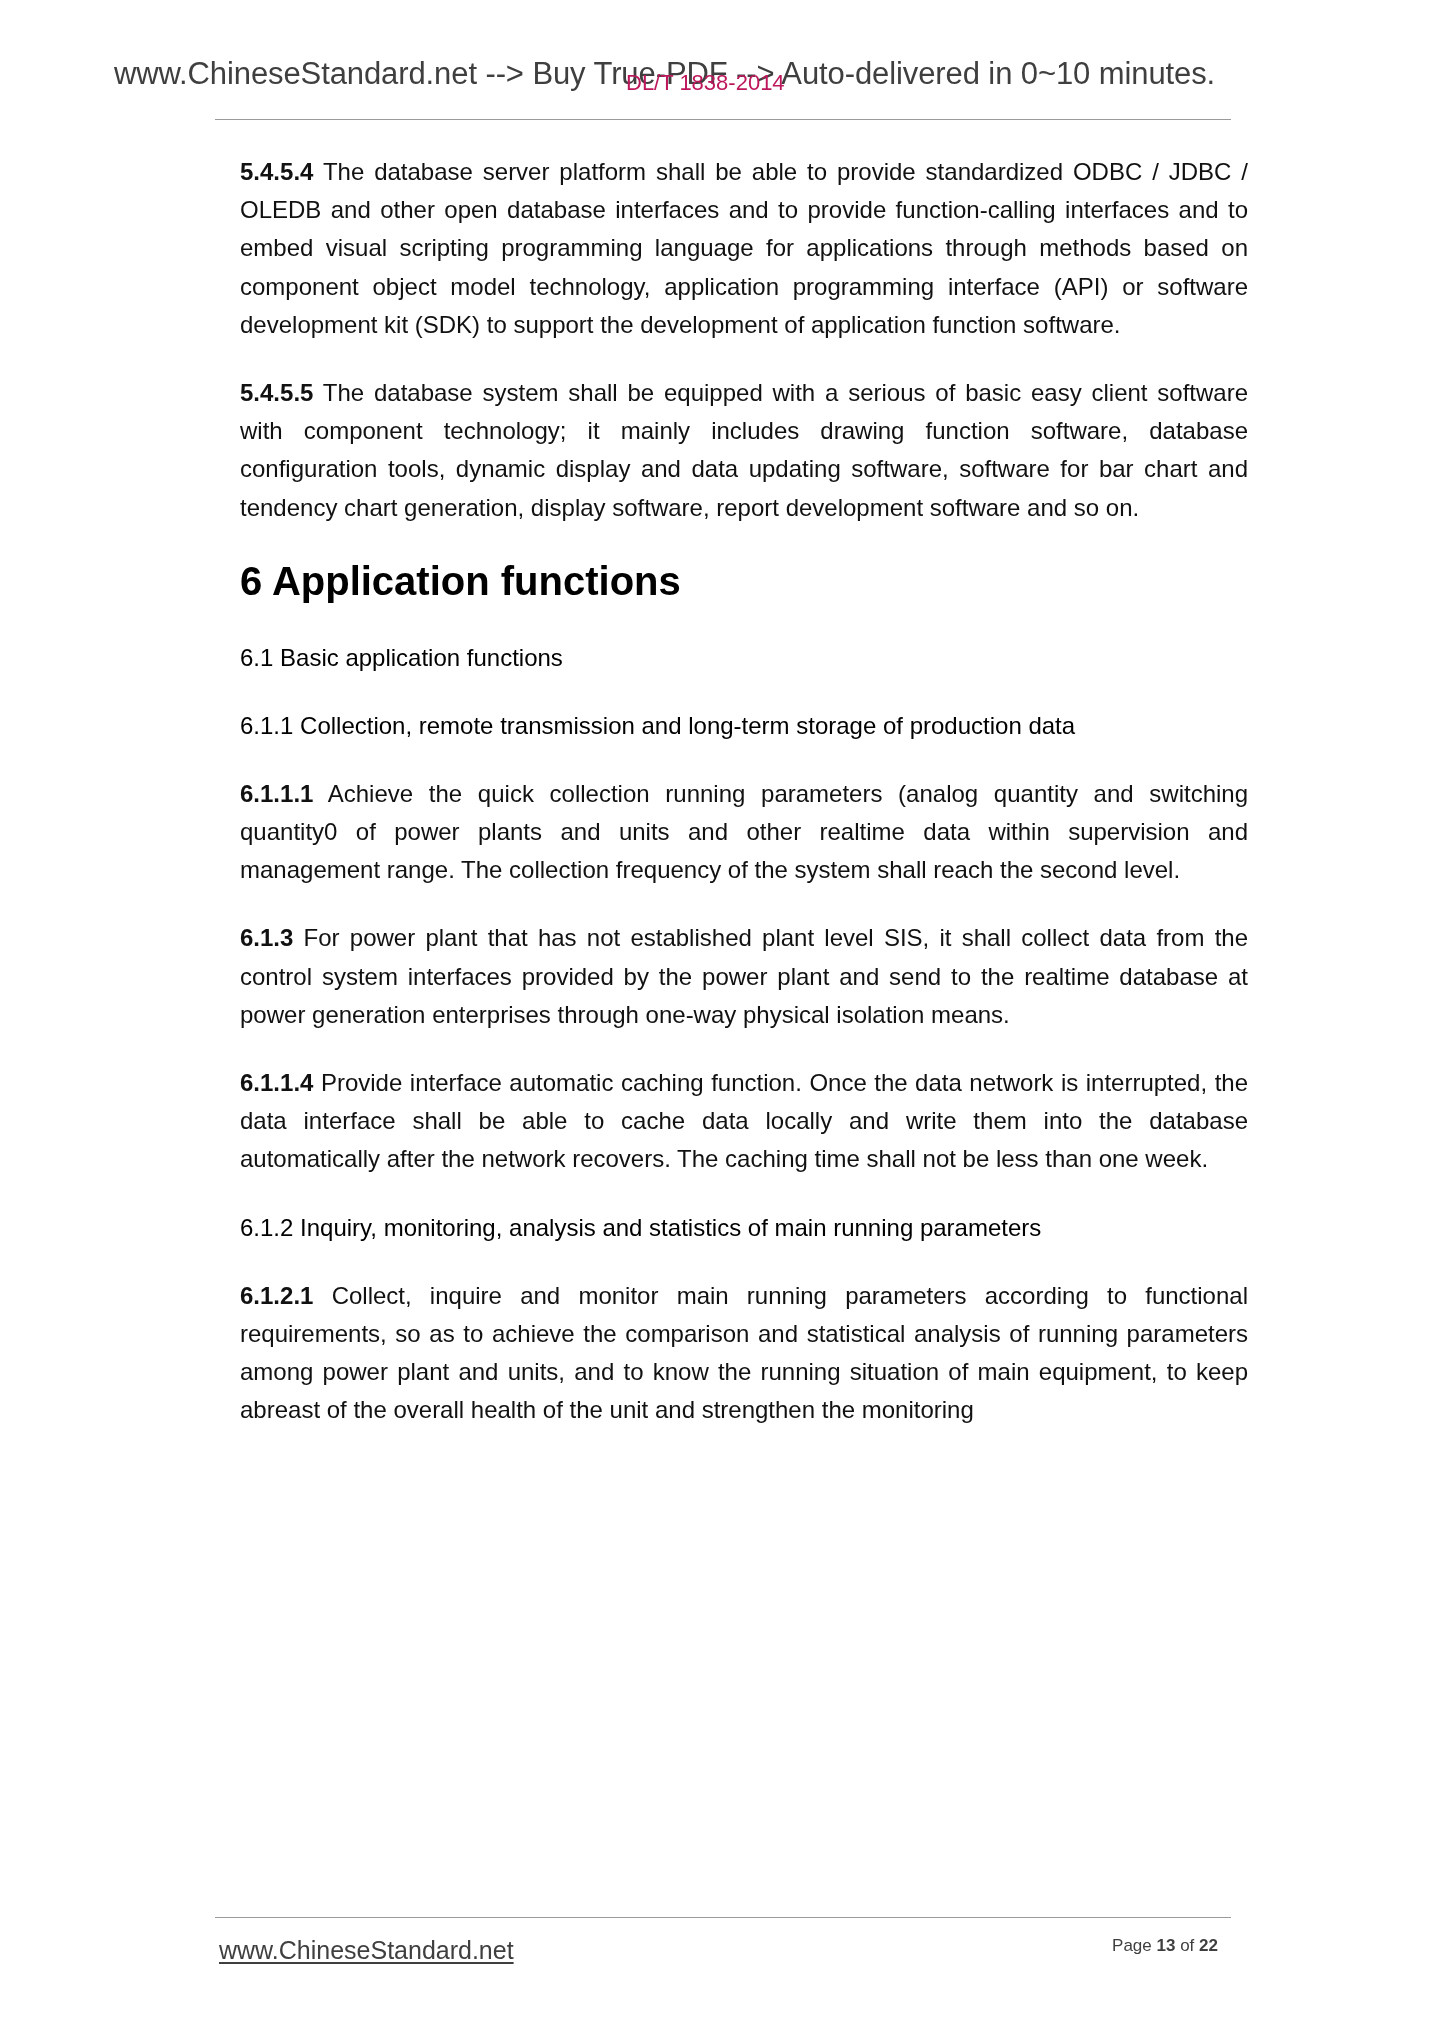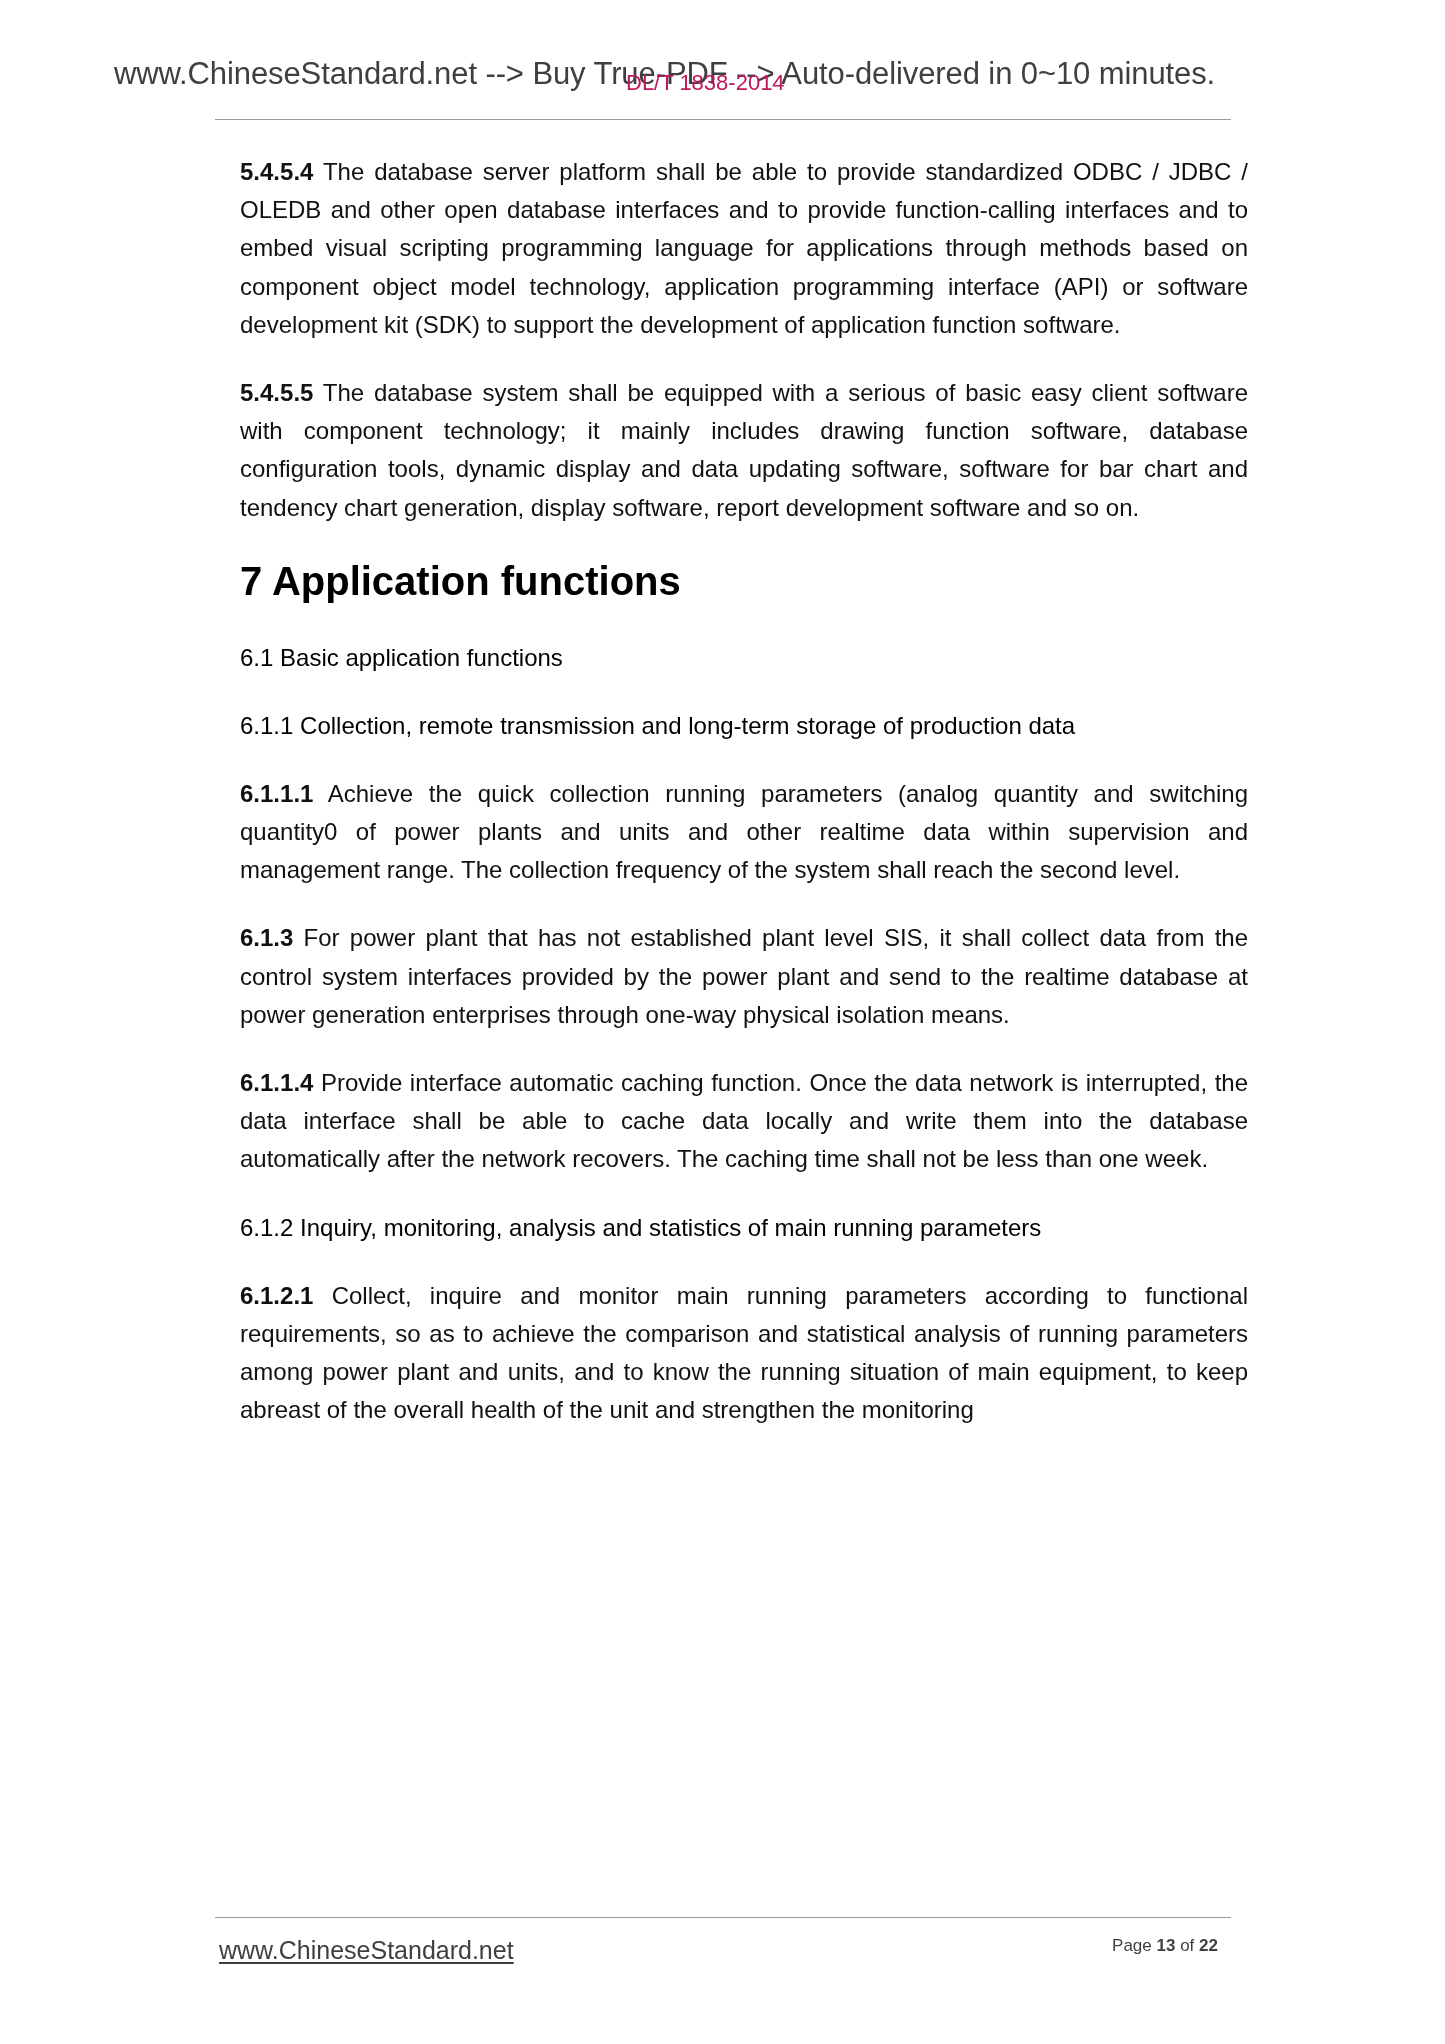--- a/index.html
+++ b/index.html
@@ -113,21 +113,21 @@
   <p class="para">
     <span class="num">5.4.5.4</span>
     <span>The database server platform shall be able to provide standardized  ODBC / JDBC / OLEDB and other open database interfaces and to provide function-calling interfaces and to embed visual scripting programming language for applications through methods based on component object model technology, application programming interface (API) or software development kit (SDK) to support the development of application function software.</span>
   </p>
 
   <p class="para">
     <span class="num">5.4.5.5</span>
     <span>The database system shall be equipped with a serious of basic easy client software with component technology; it mainly includes drawing function software, database configuration tools, dynamic display and data updating software, software for bar chart and tendency chart generation, display software, report development software and so on.</span>
   </p>
 
-  <div class="h1">7 Application functions</div>
+  <div class="h1">6 Application functions</div>
 
   <div class="h2">6.1 Basic application functions</div>
 
   <div class="h2">6.1.1 Collection, remote transmission and long-term storage of production data</div>
 
   <p class="para">
     <span class="num">6.1.1.1</span>
     <span>Achieve the quick collection running parameters (analog quantity and switching quantity0 of power plants and units and other realtime data within supervision and management range. The collection frequency of the system shall reach the second level.</span>
   </p>
 

